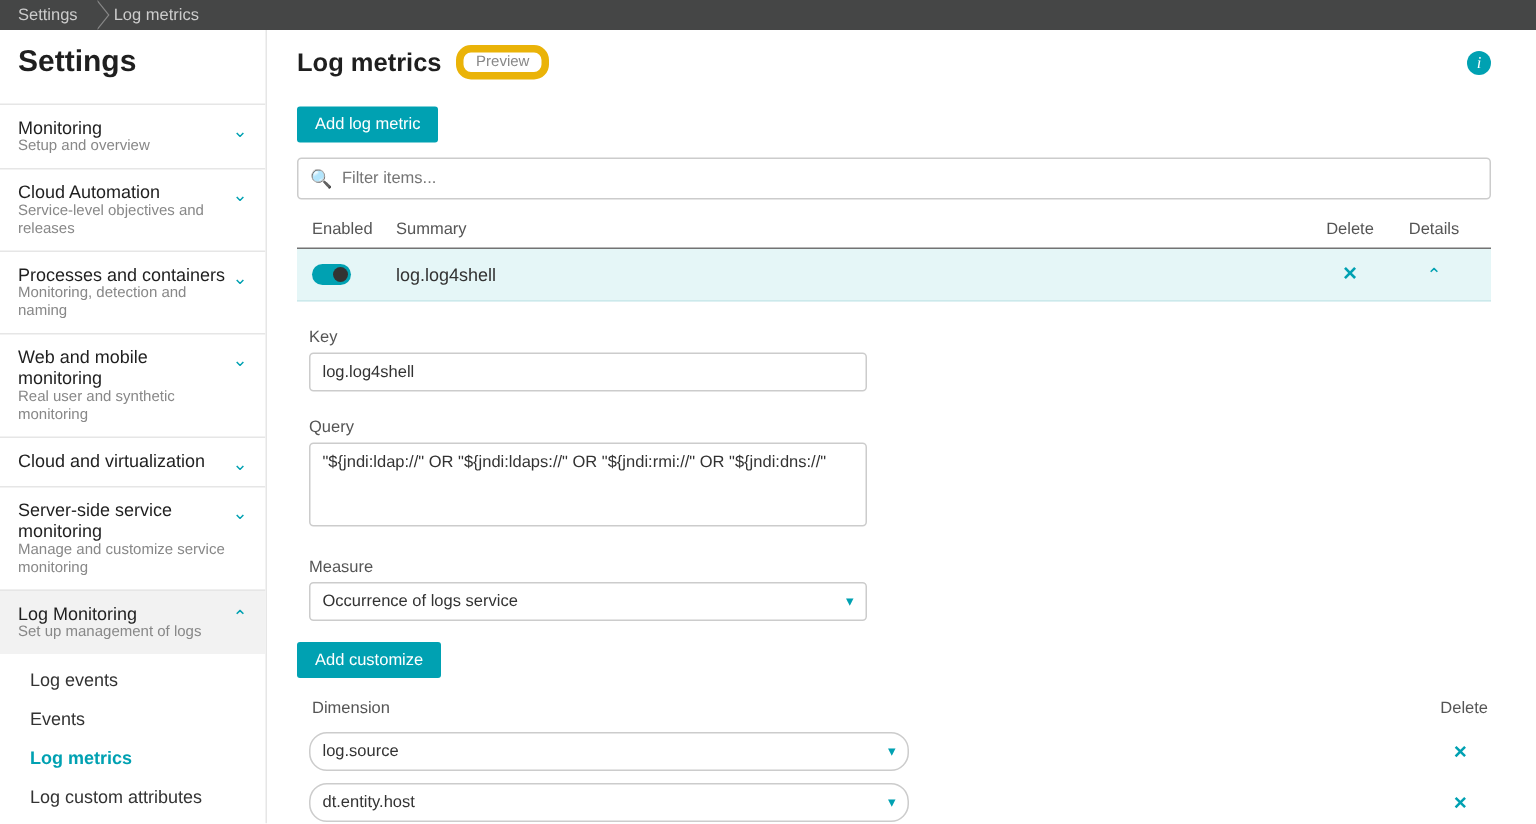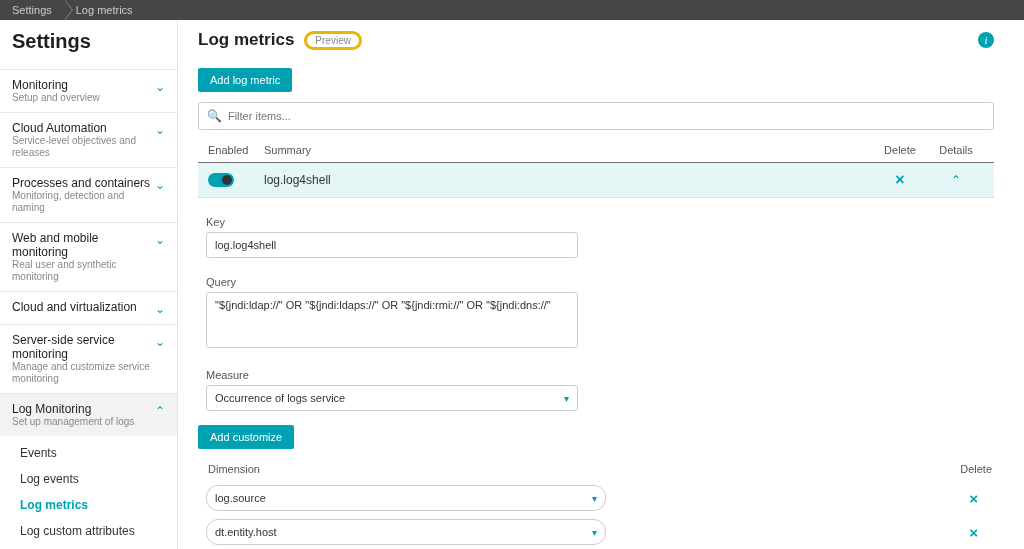--- a/index.html
+++ b/index.html
@@ -21,21 +21,21 @@
 .side-sub { font-size: 10px; color: #888; line-height: 1.2; }
 .chevron { color: #00a1b2; font-size: 12px; padding-top: 2px; }
 .sub-list { padding: 4px 0; }
 .sub-item { padding: 6px 12px 6px 20px; font-size: 12px; color: #333; cursor: pointer; }
 .sub-item.active { color: #00a1b2; font-weight: 600; }
 
 .main { flex: 1; padding: 10px 30px 20px 20px; overflow-y: auto; height: 100%; }
 .page-header { display: flex; align-items: center; justify-content: space-between; margin-bottom: 18px; }
 .page-header-left { display: flex; align-items: center; gap: 10px; }
 .page-title { font-size: 17px; font-weight: 600; color: #1f1f1f; }
-.tag { font-size: 10px; color: #888; border: 3px solid #eab308; border-radius: 10px; padding: 1px 8px; }
+.tag { font-size: 10px; color: #888; border: 5px solid #eab308; border-radius: 10px; padding: 1px 8px; }
 .info-icon { width: 16px; height: 16px; border-radius: 50%; background: #00a1b2; color: #fff; text-align: center; line-height: 16px; font-size: 11px; font-style: italic; font-family: Georgia, serif; cursor: pointer; }
 
 .btn { background: #00a1b2; color: #fff; border: none; padding: 7px 14px; font-size: 12px; border-radius: 2px; cursor: pointer; }
 .btn.small { padding: 6px 12px; font-size: 11px; }
 
 .filter-box { border: 1px solid #ccc; border-radius: 3px; display: flex; align-items: center; padding: 4px 8px; margin-top: 10px; margin-bottom: 8px; }
 .filter-box input { border: none; outline: none; flex: 1; font-size: 11px; padding: 3px 6px; }
 .search-icon { color: #aaa; font-size: 12px; }
 
 .table-head { display: flex; font-size: 11px; color: #555; padding: 6px 10px; border-bottom: 1px solid #737373; }
@@ -119,22 +119,22 @@
       <span class="chevron">⌄</span>
     </div>
     <div class="side-section active">
       <div class="side-titles">
         <div class="side-heading">Log Monitoring</div>
         <div class="side-sub">Set up management of logs</div>
       </div>
       <span class="chevron">⌃</span>
     </div>
     <div class="sub-list">
+      <div class="sub-item">Log events</div>
       <div class="sub-item">Events</div>
-      <div class="sub-item">Log events</div>
       <div class="sub-item active">Log metrics</div>
       <div class="sub-item">Log custom attributes</div>
 
     </div>
 
   </aside>
 
   <main class="main">
     <div class="page-header">
       <div class="page-header-left">

